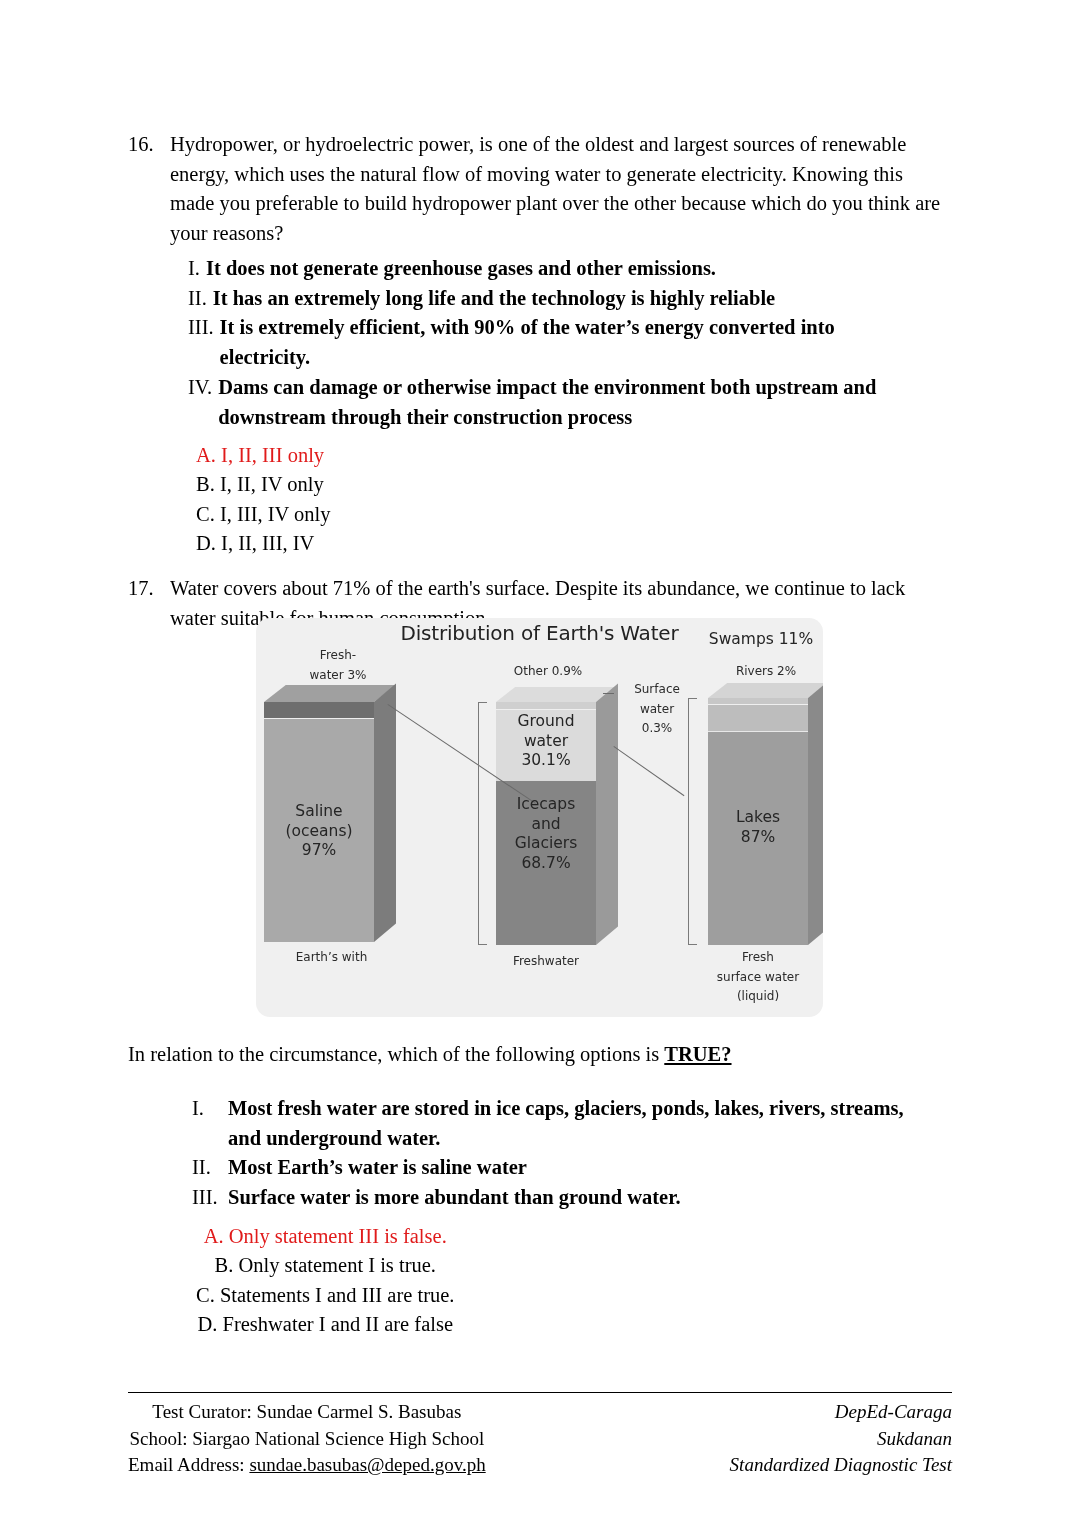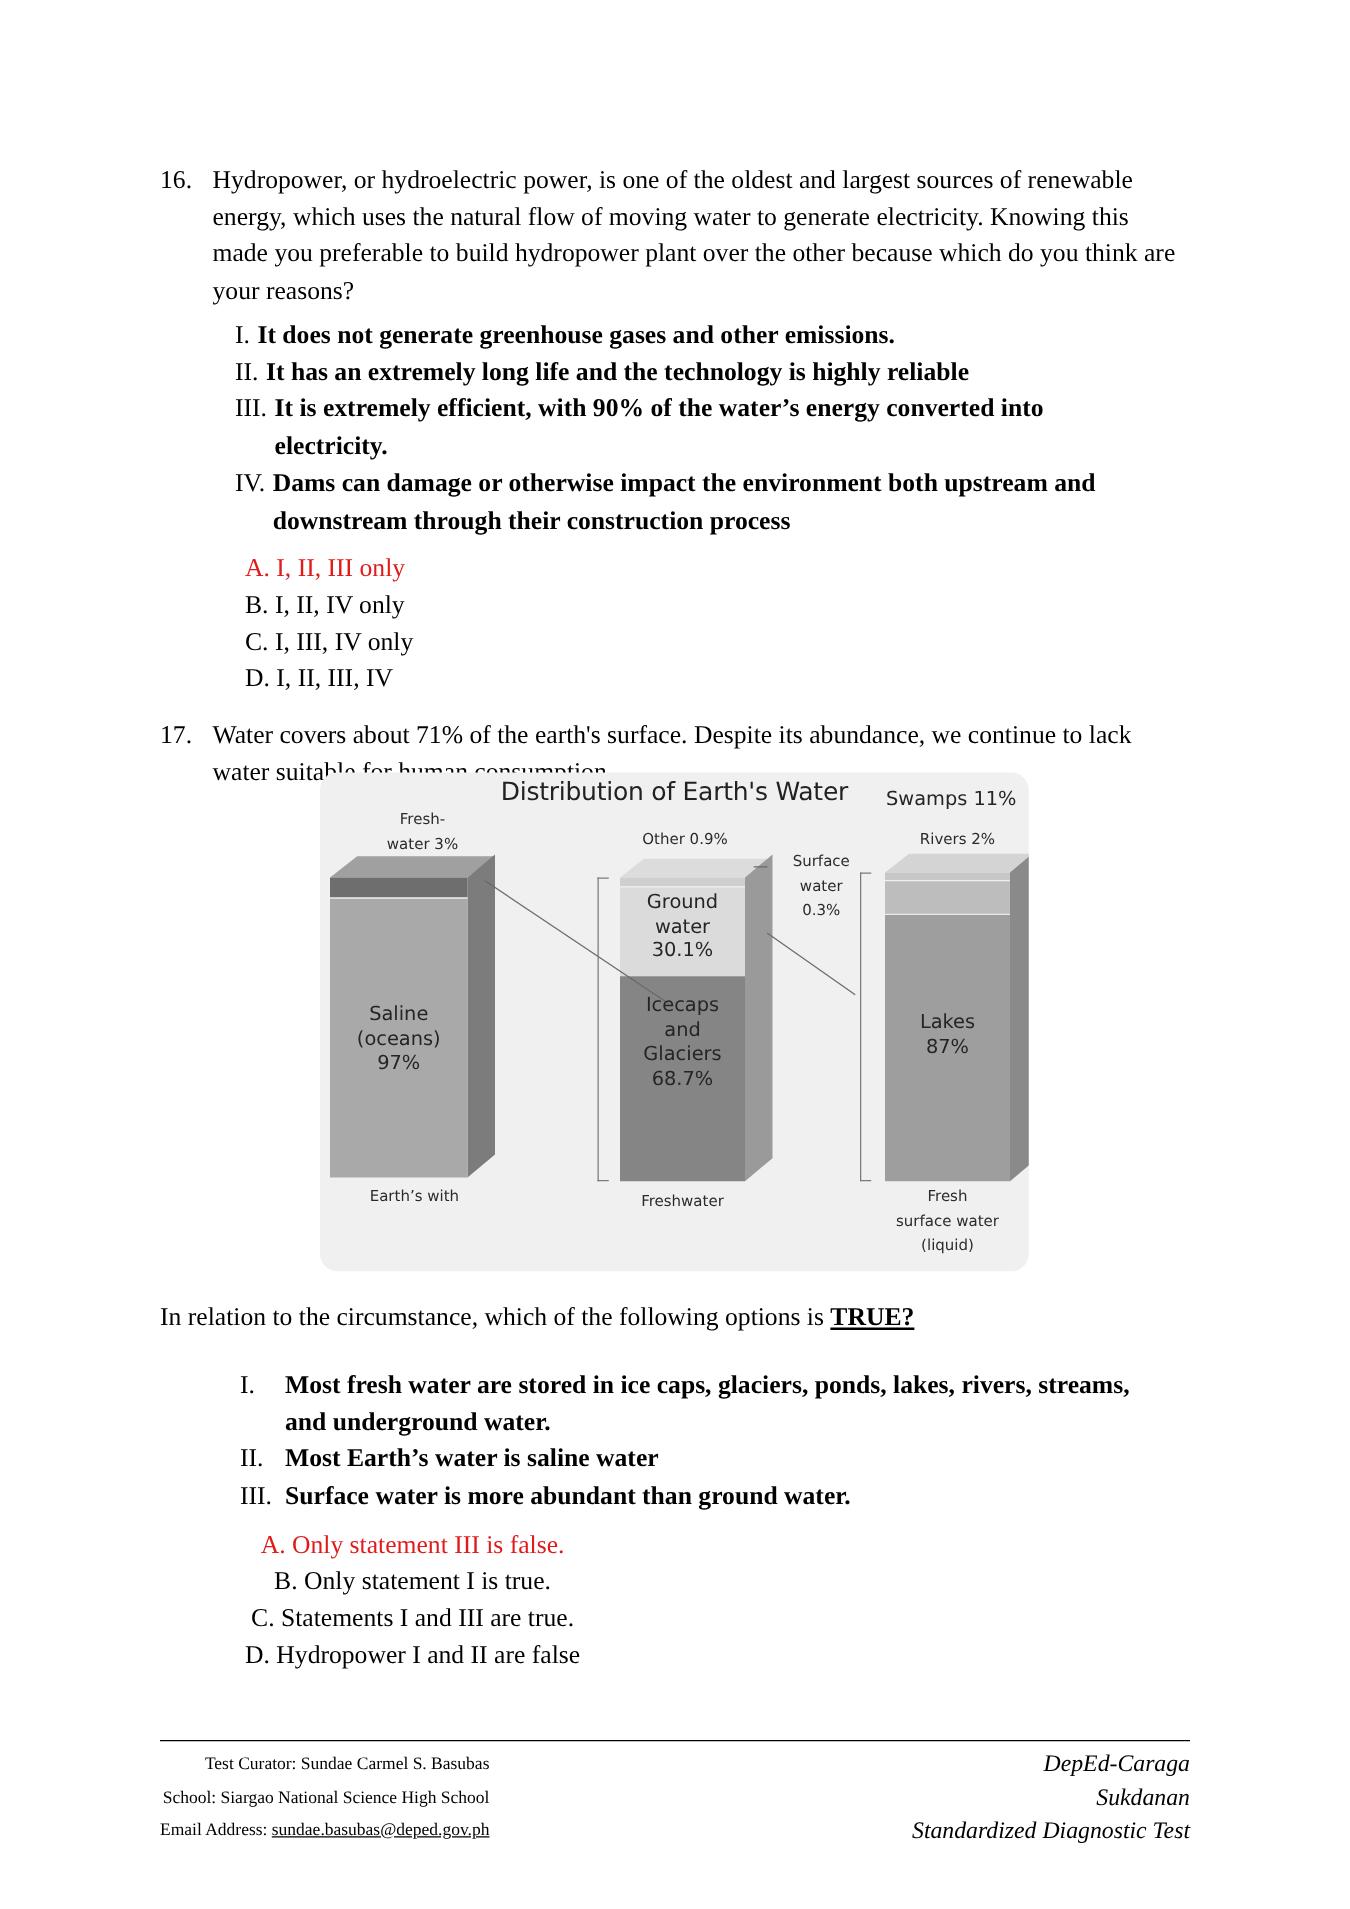--- a/index.html
+++ b/index.html
@@ -93,23 +93,23 @@
     left: 128px;
     top: 1392px;
     width: 824px;
     height: 0;
     border-top: 1.3px solid #000;
   }
   .footer-left {
     position: absolute;
     left: 128px;
     top: 1399px;
-    font-size: 14px;
+    font-size: 19px;
     line-height: 26.5px;
-    text-align: right;
+    text-align: center;
   }
   .footer-right {
     position: absolute;
     right: 128px;
     top: 1399px;
     font-size: 19px;
     line-height: 26.5px;
     text-align: right;
     font-style: italic;
   }
@@ -360,21 +360,21 @@
     <li class="roman-item" data-name="statement-17-iii">
       <span class="roman-lbl" data-name="statement-17-iii-label" style="width:36px; flex:0 0 36px;">III.</span>
       <span class="roman-txt" data-name="statement-17-iii-text">Surface water is more abundant than ground water.</span>
     </li>
   </ul>
 
   <ul class="choice-list" data-name="question-17-choices" style="left:196px; top:1222px;text-align:center;">
     <li class="choice correct" data-name="choice-17-a">A. Only statement III is false.</li>
     <li class="choice" data-name="choice-17-b">B. Only statement I is true.</li>
     <li class="choice" data-name="choice-17-c">C. Statements I and III are true.</li>
-    <li class="choice" data-name="choice-17-d">D. Hydropower I and II are false</li>
+    <li class="choice" data-name="choice-17-d">D. Freshwater I and II are false</li>
   </ul>
 
   <div class="footer-rule" data-name="footer-divider"></div>
 
   <div class="footer-left" data-name="footer-left-block">
     <div data-name="footer-test-curator">Test Curator: Sundae Carmel S. Basubas</div>
     <div data-name="footer-school">School: Siargao National Science High School</div>
     <div data-name="footer-email-row">
       <span data-name="footer-email-label">Email Address: </span><span class="footer-email-link" data-name="footer-email-link">sundae.basubas@deped.gov.ph</span>
     </div>

